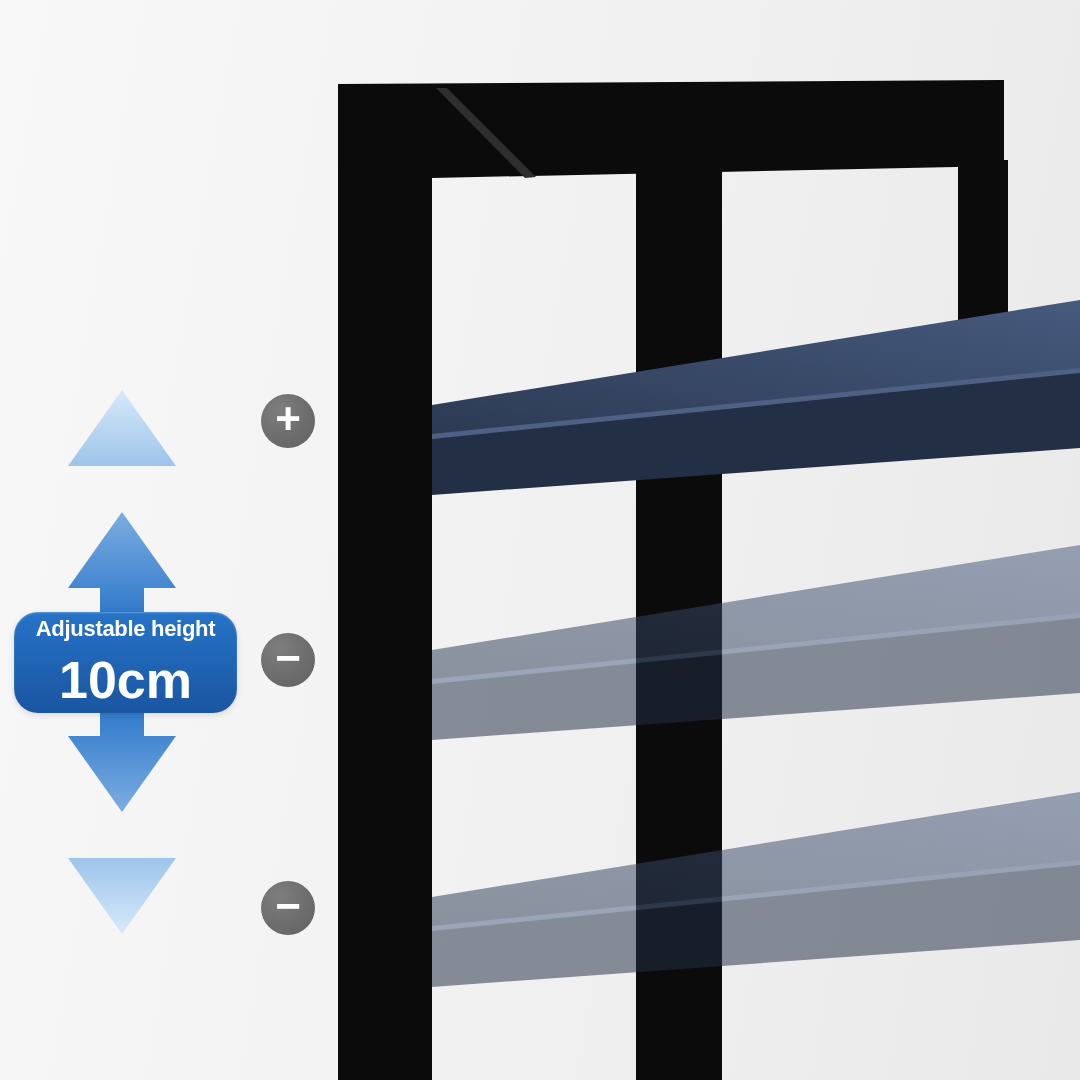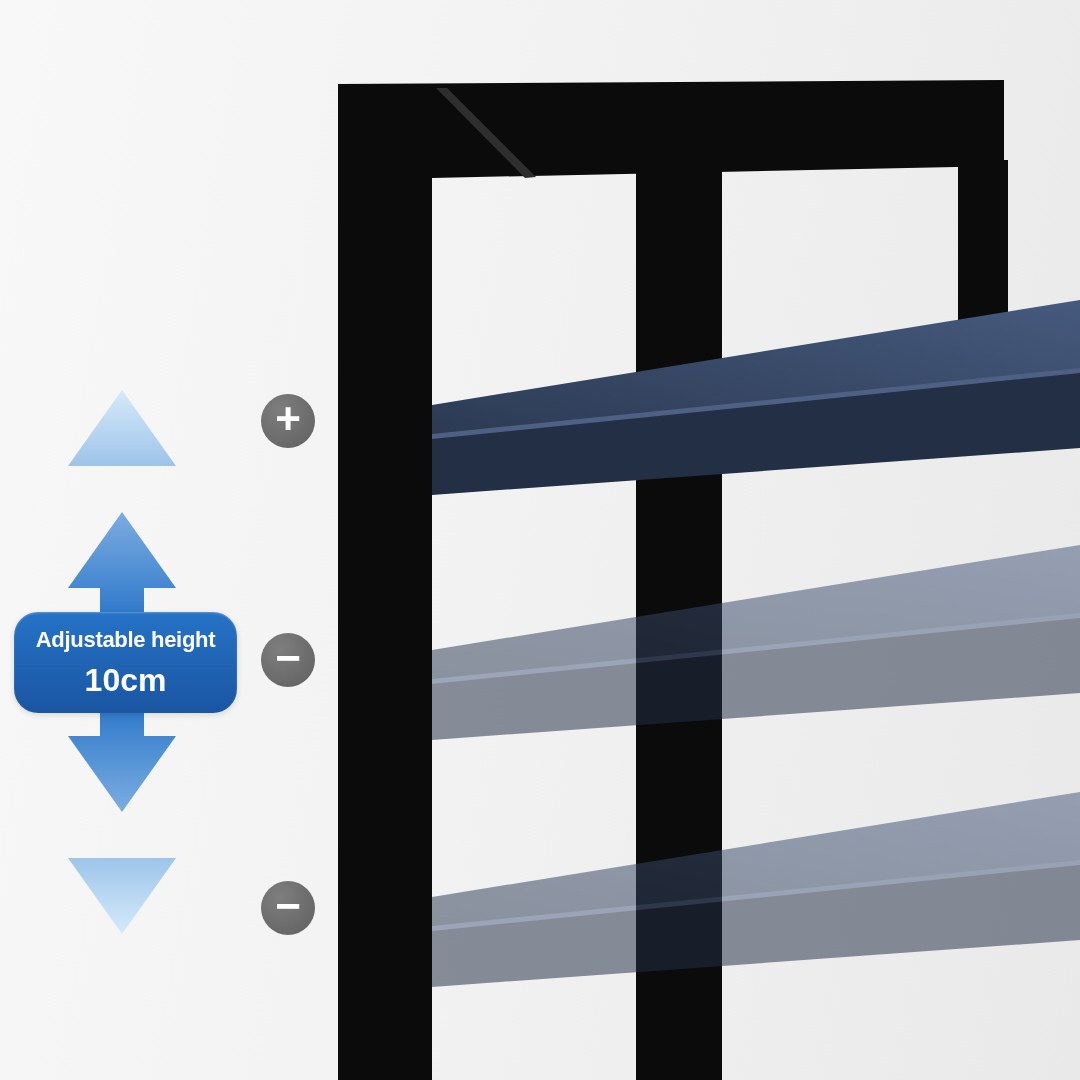--- a/index.html
+++ b/index.html
@@ -33,21 +33,21 @@
     z-index: 3;
   }
   .badge-title {
     font-size: 22px;
     font-weight: 600;
     letter-spacing: -0.3px;
     line-height: 1.1;
     white-space: nowrap;
   }
   .badge-value {
-    font-size: 32px;
+    font-size: 52px;
     font-weight: 800;
     line-height: 1.05;
   }
 
   .marker {
     position: absolute;
     width: 54px;
     height: 54px;
     border-radius: 50%;
     background: radial-gradient(circle at 35% 30%, #7e7e7e, #5f5f5f);

